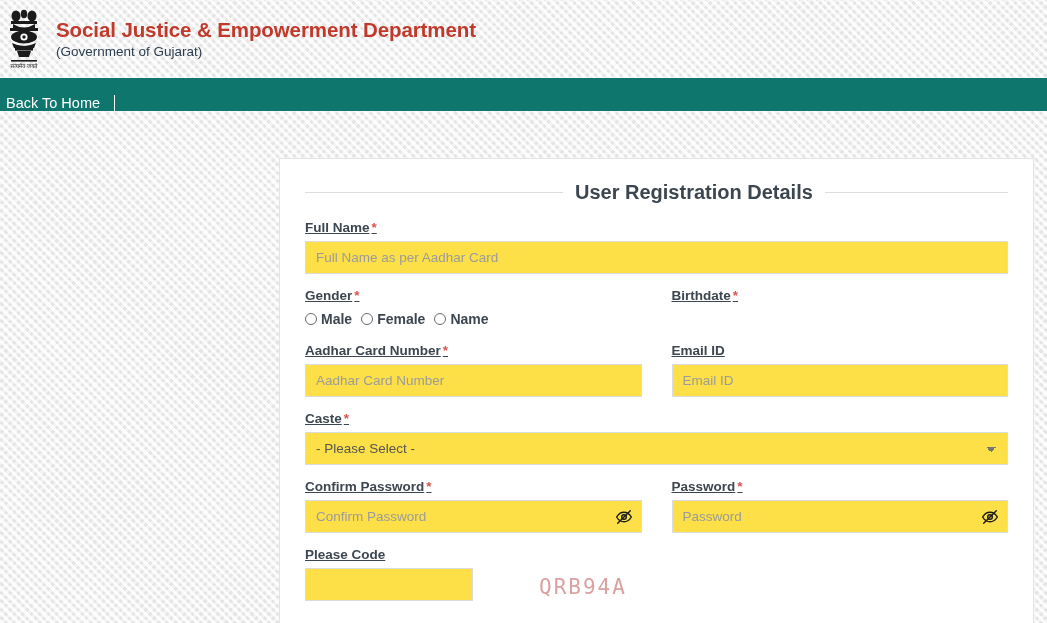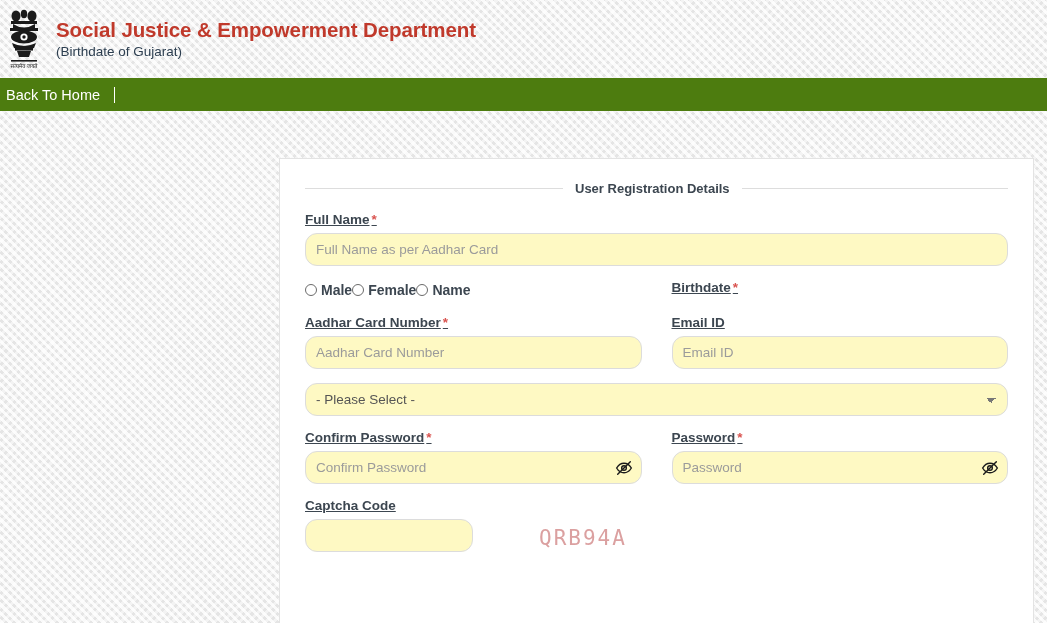--- a/index.html
+++ b/index.html
@@ -41,23 +41,23 @@
   }
   .header-sub {
     font-size: 13.5px;
     color: #2c3e50;
     margin: 0;
   }
 
   
   .navbar {
     height: 33px;
-    background: #4d7c0f;
+    background: #0f766e;
     display: flex;
-    align-items: center;
+    align-items: flex-end;
     width: 100%;
   }
   .nav-item {
     display: flex; align-items: center;
     padding: 0 14px 0 6px;
     color: #ffffff;
     font-size: 14.5px;
     border-right: 1px solid #ffffff;
     cursor: pointer;
     white-space: nowrap;
@@ -79,43 +79,43 @@
 
   .legend-row {
     display: flex;
     align-items: center;
     margin: 8px 0 16px 0;
   }
   .legend-line { height: 1px; background: #dddddd; }
   .legend-line.left  { flex: 0 0 258px; }
   .legend-line.right { flex: 1 1 auto; margin-left: 12px; }
   .legend-text {
-    font-size: 13px;
+    font-size: 20px;
     font-weight: bold;
     color: #3c4650;
     padding-left: 12px;
     white-space: nowrap;
   }
 
   .field-label {
     font-size: 13.5px;
     font-weight: bold;
     color: #3c4650;
     margin-bottom: 6px;
     display: block;
     text-decoration: underline;
   }
   .req { color: #d9534f; font-weight: bold; margin-left: 2px; }
 
   .ctrl {
     width: 100%;
     height: 33px;
     border: 1px solid #dcdcdc;
-    border-radius: 12px;
-    background: #fef9c3;
+    border-radius: 0;
+    background: #fde047;
     font-size: 13.5px;
     font-family: "Liberation Sans", sans-serif;
     color: #333;
     padding: 0 10px;
     outline: none;
   }
   .ctrl::placeholder { color: #9b9b9b; }
   select.ctrl {
     -webkit-appearance: none; -moz-appearance: none; appearance: none;
     padding-right: 26px;
@@ -126,21 +126,21 @@
     background-position: calc(100% - 16px) 14px, calc(100% - 11px) 14px;
     background-size: 5px 5px, 5px 5px;
     background-repeat: no-repeat;
   }
 
   .row { display: flex; gap: 30px; margin-bottom: 14px; }
   .col { flex: 1 1 0; min-width: 0; }
   .col-full { width: 100%; margin-bottom: 14px; }
 
   
-  .radio-group { display: flex; align-items: center; height: 20px; }
+  .radio-group { display: flex; align-items: center; gap: 9px; height: 20px; }
   .radio-opt { display: flex; align-items: center; gap: 4px; cursor: pointer; }
   .radio-dot {
     width: 12px; height: 12px;
     border: 1px solid #6b6b6b;
     border-radius: 50%;
     background: #fff;
     flex: 0 0 12px;
   }
   .radio-label { font-size: 14px; color: #3c4650; font-weight: bold; }
 
@@ -189,21 +189,21 @@
         <path d="M8 39 q12 6 24 0 l-2 5 q-10 4 -20 0 z"></path>
         <rect x="11" y="44" width="18" height="2.6"></rect>
         <path d="M13 47 h14 l-2 6 h-10 z"></path>
       </g>
       <rect x="7" y="56" width="26" height="1.6" fill="#1b1b1b"></rect>
       <text x="20" y="64" font-size="5.5" text-anchor="middle" fill="#1b1b1b" font-family="'DejaVu Sans',sans-serif">सत्यमेव जयते</text>
     </svg>
   </div>
   <div class="header-text">
     <div class="header-title">Social Justice &amp; Empowerment Department</div>
-    <div class="header-sub">(Birthdate of Gujarat)</div>
+    <div class="header-sub">(Government of Gujarat)</div>
   </div>
 </div>
 
 <div class="navbar">
   <div class="nav-item">Back To Home</div>
   <div class="nav-rest"></div>
 </div>
 
 <div class="card">
 
@@ -215,20 +215,23 @@
 
   <div class="col-full">
     <label class="field-label">
       <span>Full Name</span><span class="req">*</span>
     </label>
     <input class="ctrl" type="text" placeholder="Full Name as per Aadhar Card" style="">
   </div>
 
   <div class="row">
     <div class="col">
+      <label class="field-label">
+        <span>Gender</span><span class="req">*</span>
+      </label>
       <div class="radio-group">
         <div class="radio-opt">
           <span class="radio-dot"></span>
           <span class="radio-label">Male</span>
         </div>
         <div class="radio-opt">
           <span class="radio-dot"></span>
           <span class="radio-label">Female</span>
         </div>
         <div class="radio-opt">
@@ -254,20 +257,23 @@
     <div class="col">
       <label class="field-label">
         <span>Email ID</span><span class="req"></span>
       </label>
       <input class="ctrl" type="text" placeholder="Email ID" style="">
     </div>
   </div>
 
   <div class="row">
     <div class="col">
+      <label class="field-label">
+        <span>Caste</span><span class="req">*</span>
+      </label>
       <select class="ctrl">
         <option>- Please Select -</option>
       </select>
     </div>
   </div>
 
   <div class="row">
     <div class="col">
       <label class="field-label">
         <span>Confirm Password</span><span class="req">*</span>
@@ -296,21 +302,21 @@
             <line x1="3.6" y1="20.4" x2="20.4" y2="3.6"></line>
           </svg>
         </button>
       </div>
     </div>
   </div>
 
   <div class="row">
     <div class="col">
       <label class="field-label">
-        <span>Captcha Code</span><span class="req"></span>
+        <span>Please Code</span><span class="req"></span>
       </label>
       <div class="captcha-row">
         <div class="captcha-input-col">
           <input class="ctrl" type="text" placeholder="" style="">
         </div>
         <div class="captcha-img">QRB94A</div>
       </div>
     </div>
     <div class="col"></div>
   </div>

